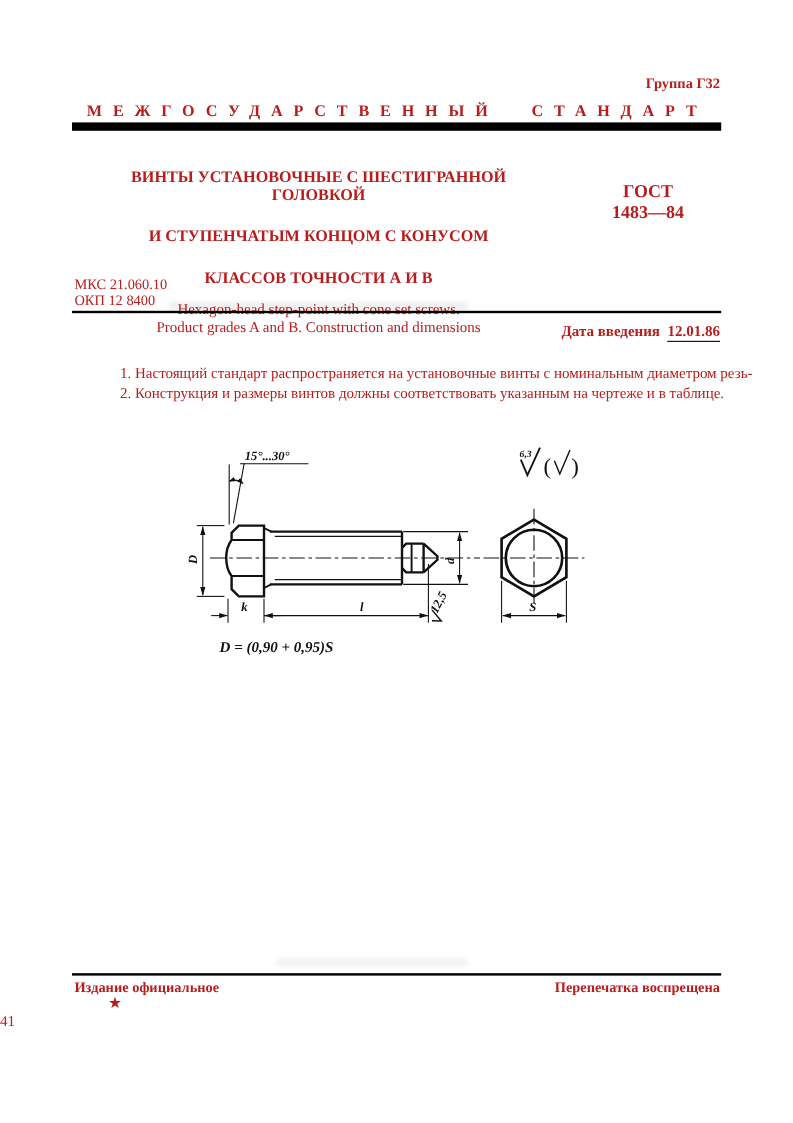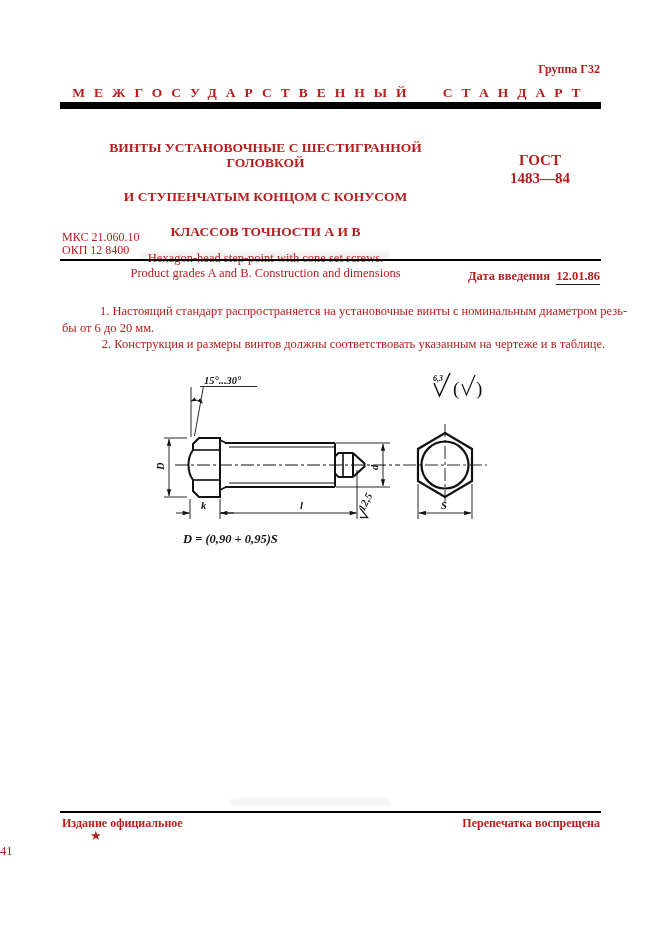--- a/index.html
+++ b/index.html
@@ -32,21 +32,21 @@
 
   .rule { left:60px; width:541px; height:2px; background:#000; }
   .rule-1 { top:259px; }
   .rule-2 { top:811px; }
 
   .date-line { top:269px; right:61px; font-size:12.5px; font-weight:bold; }
   .date-value { border-bottom:1.5px solid #1a1a1a; padding-bottom:1px; }
 
   .body-text { top:303px; left:62px; width:545px; font-size:12.5px; line-height:16.5px; }
   .line { display:block; white-space:nowrap; }
-  .indent { text-indent:38px;text-align:center; }
+  .indent { text-indent:38px; }
 
   .drawing-wrap { top:370px; left:150px; width:360px; height:195px; }
   svg text { stroke:none; fill:#111; }
   .dim { font:italic 600 10.5px "Liberation Serif","DejaVu Serif",serif; }
   .rg  { font:italic 600 8px "Liberation Serif","DejaVu Serif",serif; }
   .paren { font:400 19px "Liberation Serif","DejaVu Serif",serif; }
   .formula { font:italic 700 12.5px "Liberation Serif","DejaVu Serif",serif; }
 
   .footer-left { top:816px; left:62px; font-size:12px; font-weight:bold; }
   .footer-star { top:828px; left:90px; font-size:13px; }
@@ -91,21 +91,20 @@
   </div>
 
   <div class="abs rule rule-1"></div>
 
   <div class="abs date-line">
     <span>Дата введения</span>&nbsp;&nbsp;<span class="date-value">12.01.86</span>
   </div>
 
   <div class="abs body-text">
     <span class="line indent">1. Настоящий стандарт распространяется на установочные винты с номинальным диаметром резь-</span>
-    <span class="line">бы от 6 до 20 мм.</span>
     <span class="line indent">2. Конструкция и размеры винтов должны соответствовать указанным на чертеже и в таблице.</span>
   </div>
 
   <div class="abs drawing-wrap">
     <svg viewBox="0 0 360 195" width="360" height="195">
       <defs>
         <marker id="arr" viewBox="0 0 10 10" refX="9.5" refY="5" markerWidth="11" markerHeight="8" orient="auto-start-reverse">
           <path d="M0,2 L10,5 L0,8 Z" fill="#111"></path>
         </marker>
         <marker id="arrs" viewBox="0 0 10 10" refX="9" refY="5" markerWidth="7" markerHeight="6" orient="auto-start-reverse">

